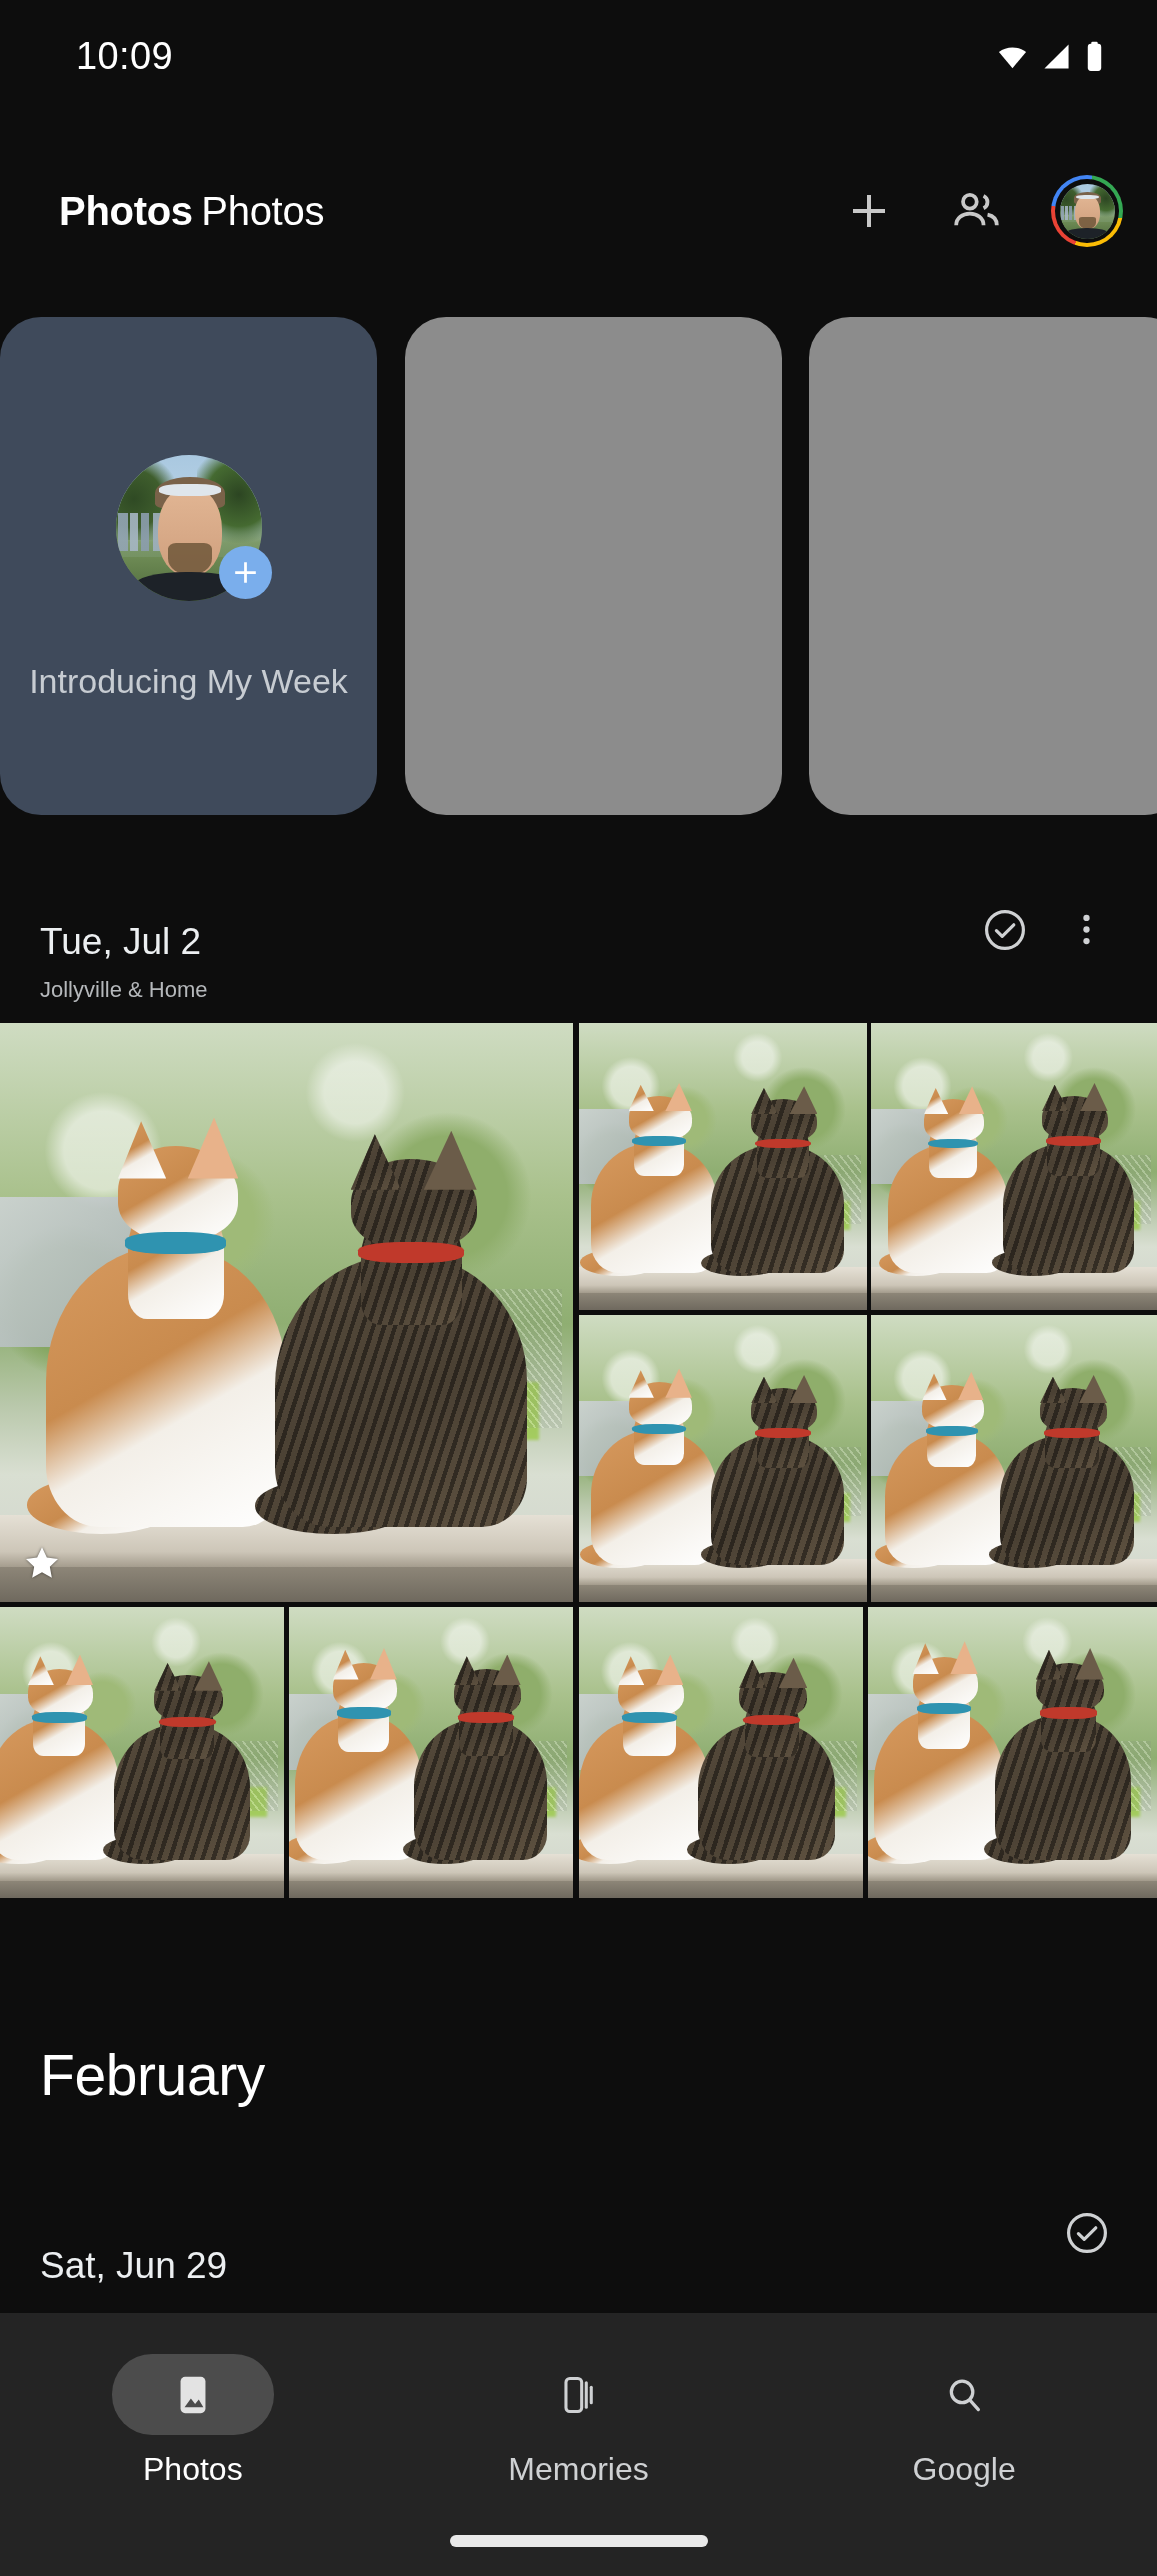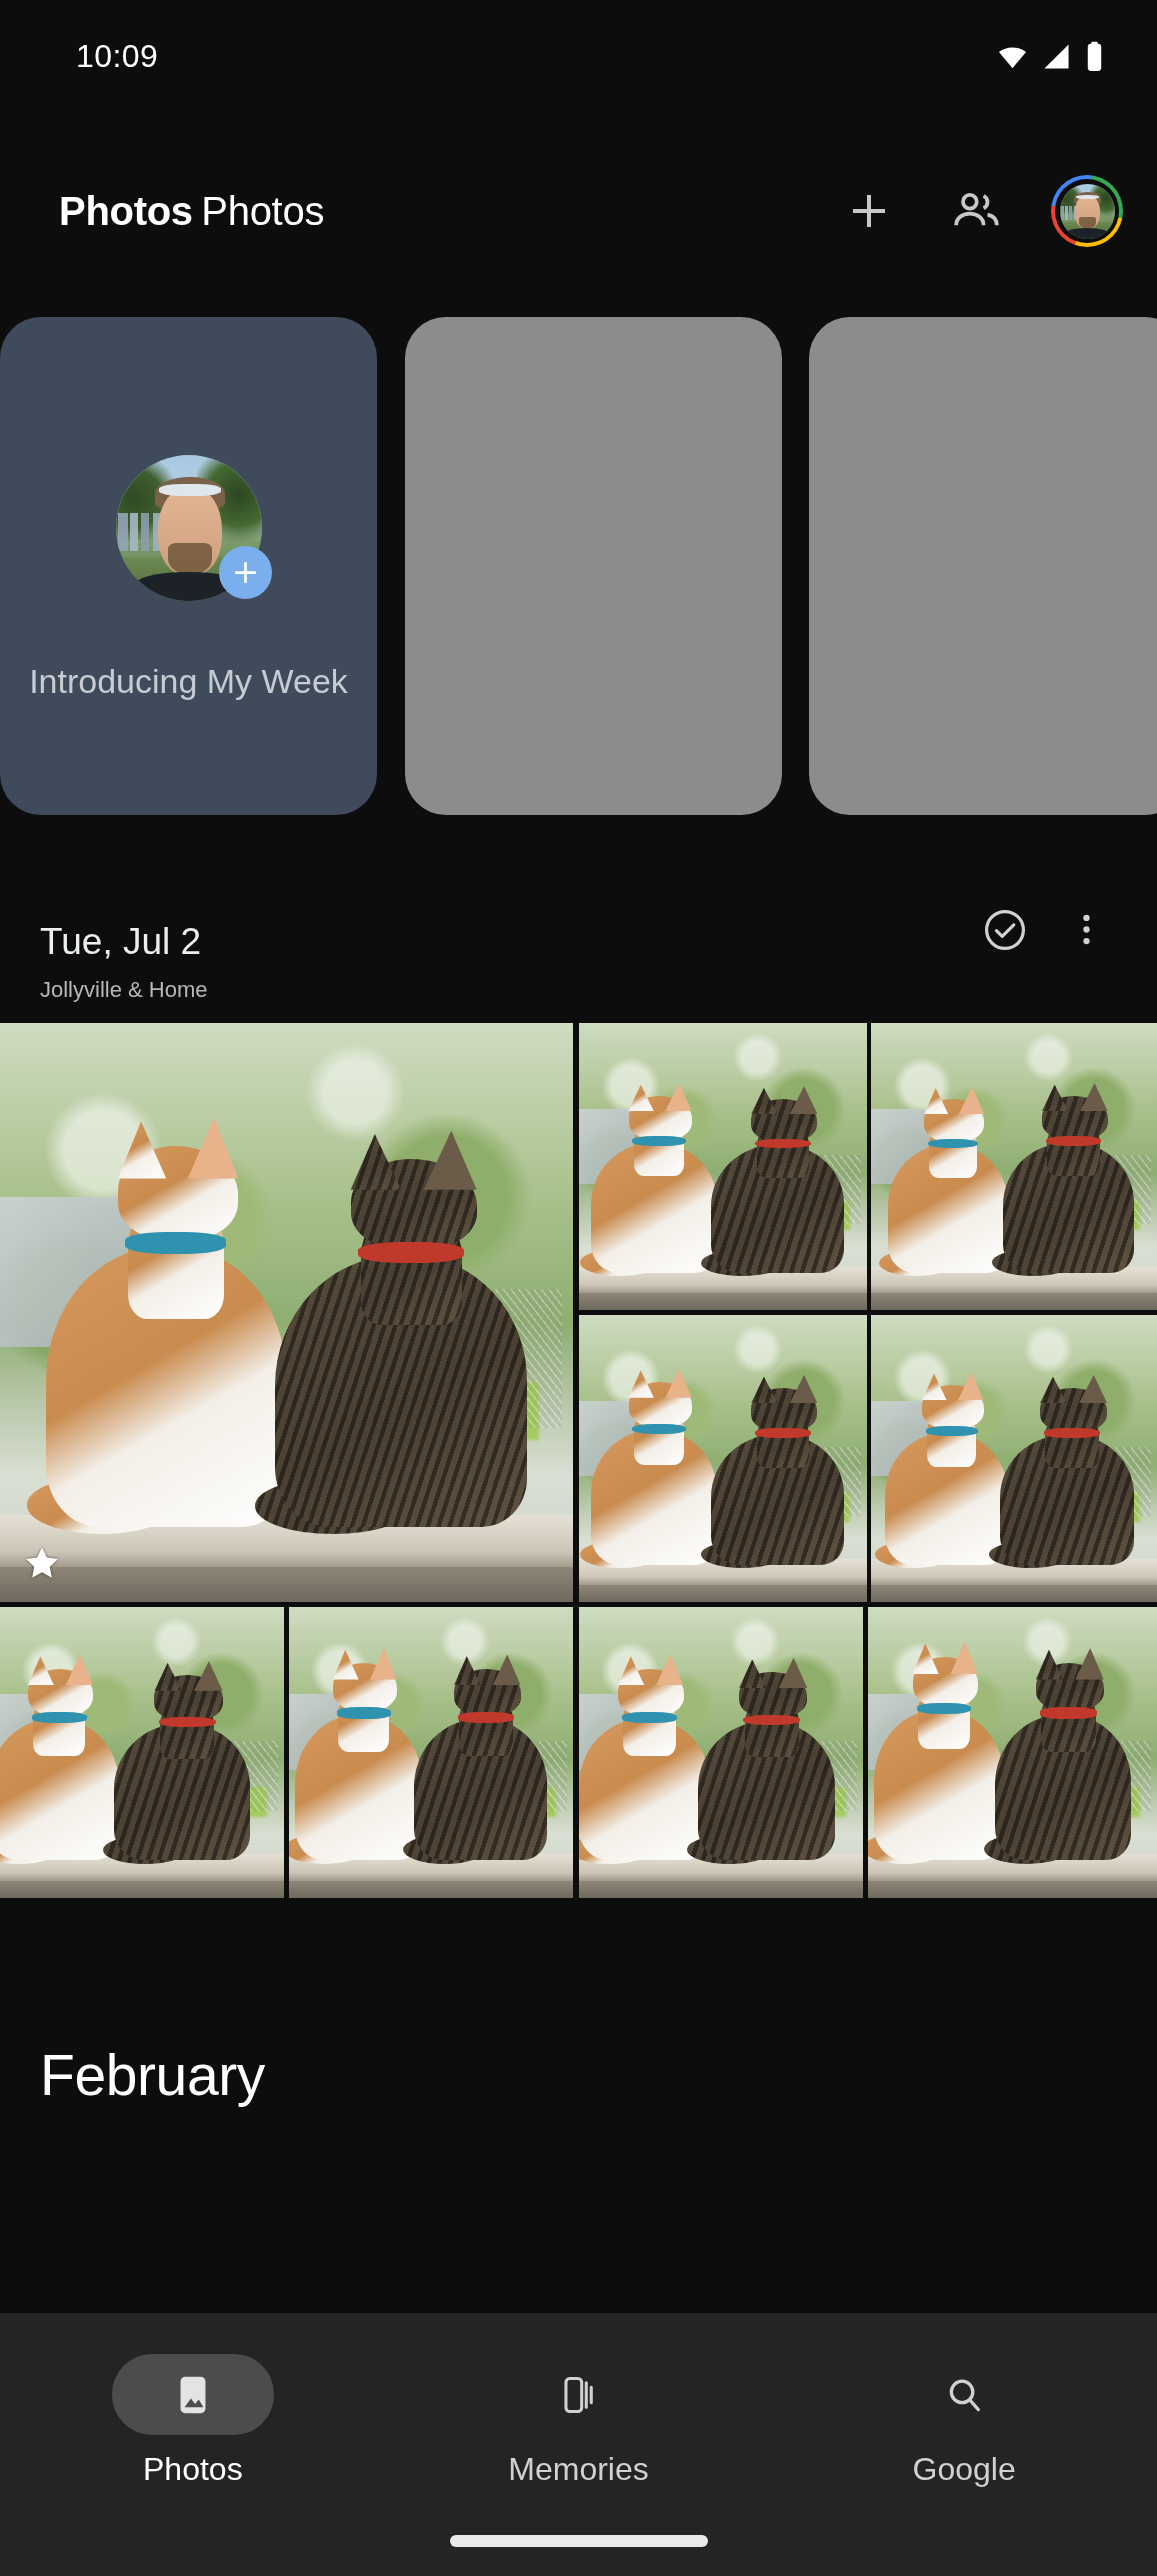--- a/index.html
+++ b/index.html
@@ -10,21 +10,21 @@
     overflow: hidden;
   }
   .phone { position: relative; width: 1157px; height: 2576px; background: #0d0d0d; }
 
   
   .statusbar {
     position: absolute; top: 0; left: 0; width: 1157px; height: 112px;
     display: flex; align-items: center; justify-content: space-between;
     padding: 0 53px 0 76px;
   }
-  .status-time { color: #fff; font-size: 32px; letter-spacing: 0.4px; }
+  .status-time { color: #fff; font-size: 38px; letter-spacing: 0.4px; }
   .status-icons { display: flex; align-items: center; gap: 13.8px; }
 
   
   .appbar {
     position: absolute; top: 157px; left: 0; width: 1157px; height: 108px;
     display: flex; align-items: center; padding: 0 34px 0 59px;
   }
   .app-title { font-size: 40px; color: #ffffff; white-space: nowrap; letter-spacing: -0.3px; }
   .app-title .g { font-weight: 700; }
   .app-title .p { font-weight: 400; margin-left: 8.6px; }
@@ -578,20 +578,33 @@
             <div class="ear-r"></div>
             <div class="collar"></div>
           </div>
       </div>
     </div>
 
   </div>
 
   <div class="month-title" style="top:2042px;">February</div>
 
+  <div class="date-header" style="top:2202px;">
+    <div class="texts">
+      <div class="date-title">Sat, Jun 29</div>
+    </div>
+    <div class="date-actions" style="margin-top:-1.7px;">
+      <div class="hdr-icon">
+        <svg width="48" height="48" viewBox="0 0 24 24">
+          <circle cx="12" cy="12" r="9.2" fill="none" stroke="#cfd1d3" stroke-width="1.6"></circle>
+          <path d="M7.7 12.3l2.9 2.9 5.8-5.8" fill="none" stroke="#cfd1d3" stroke-width="1.6" stroke-linecap="round" stroke-linejoin="round"></path>
+        </svg>
+      </div>
+    </div>
+  </div>
 
   <div class="bottom-nav">
 
     <div class="nav-item active">
       <div class="nav-icon-pill">
         <svg width="46" height="46" viewBox="0 0 24 24">
           <rect x="5.5" y="2.5" width="13" height="19" rx="2.4" fill="#e3e3e3"></rect>
           <path d="M7.6 18.4l3.3-4.6 2.2 2.9 1.9-2.4 2.4 4.1z" fill="#4c4c4c"></path>
         </svg>
       </div>

